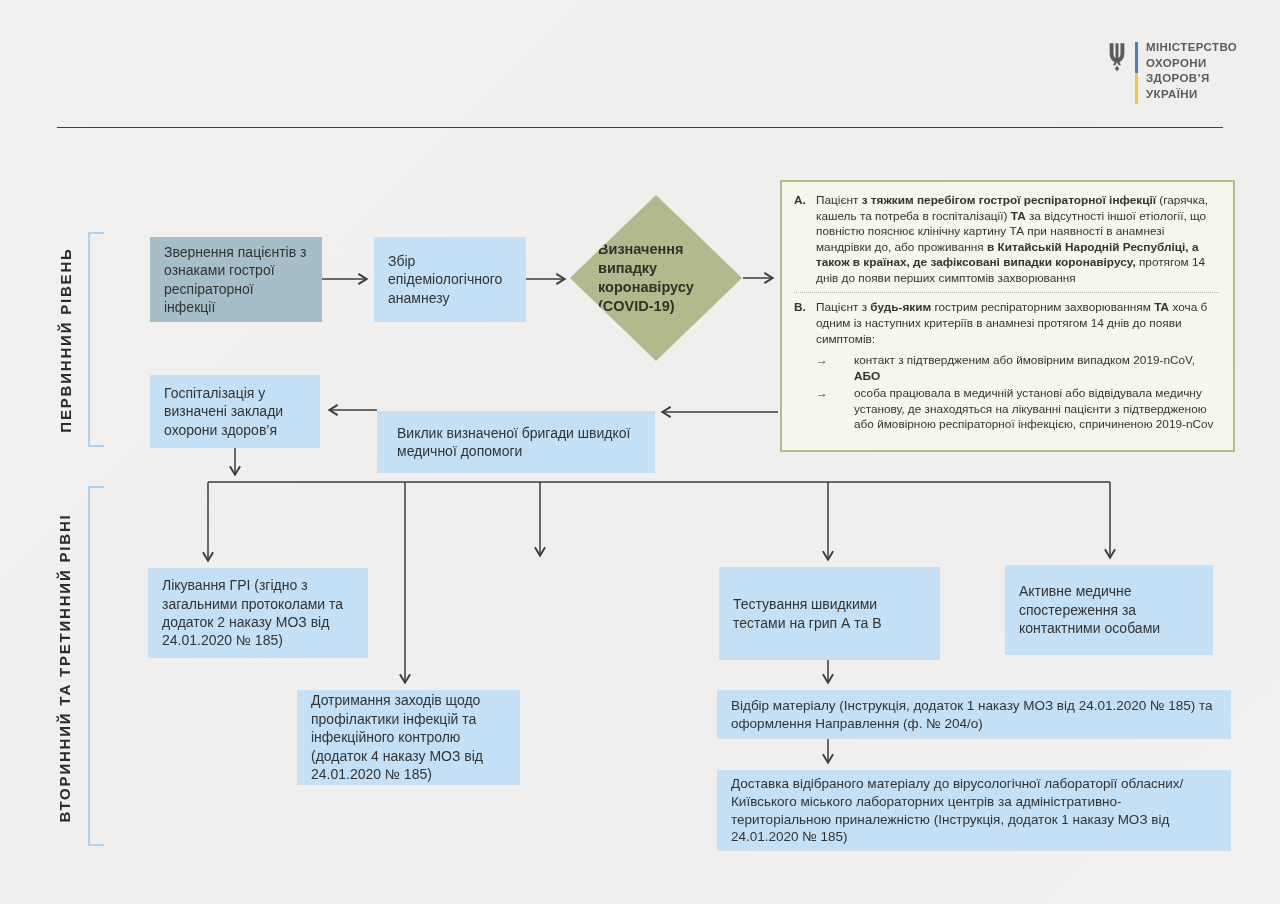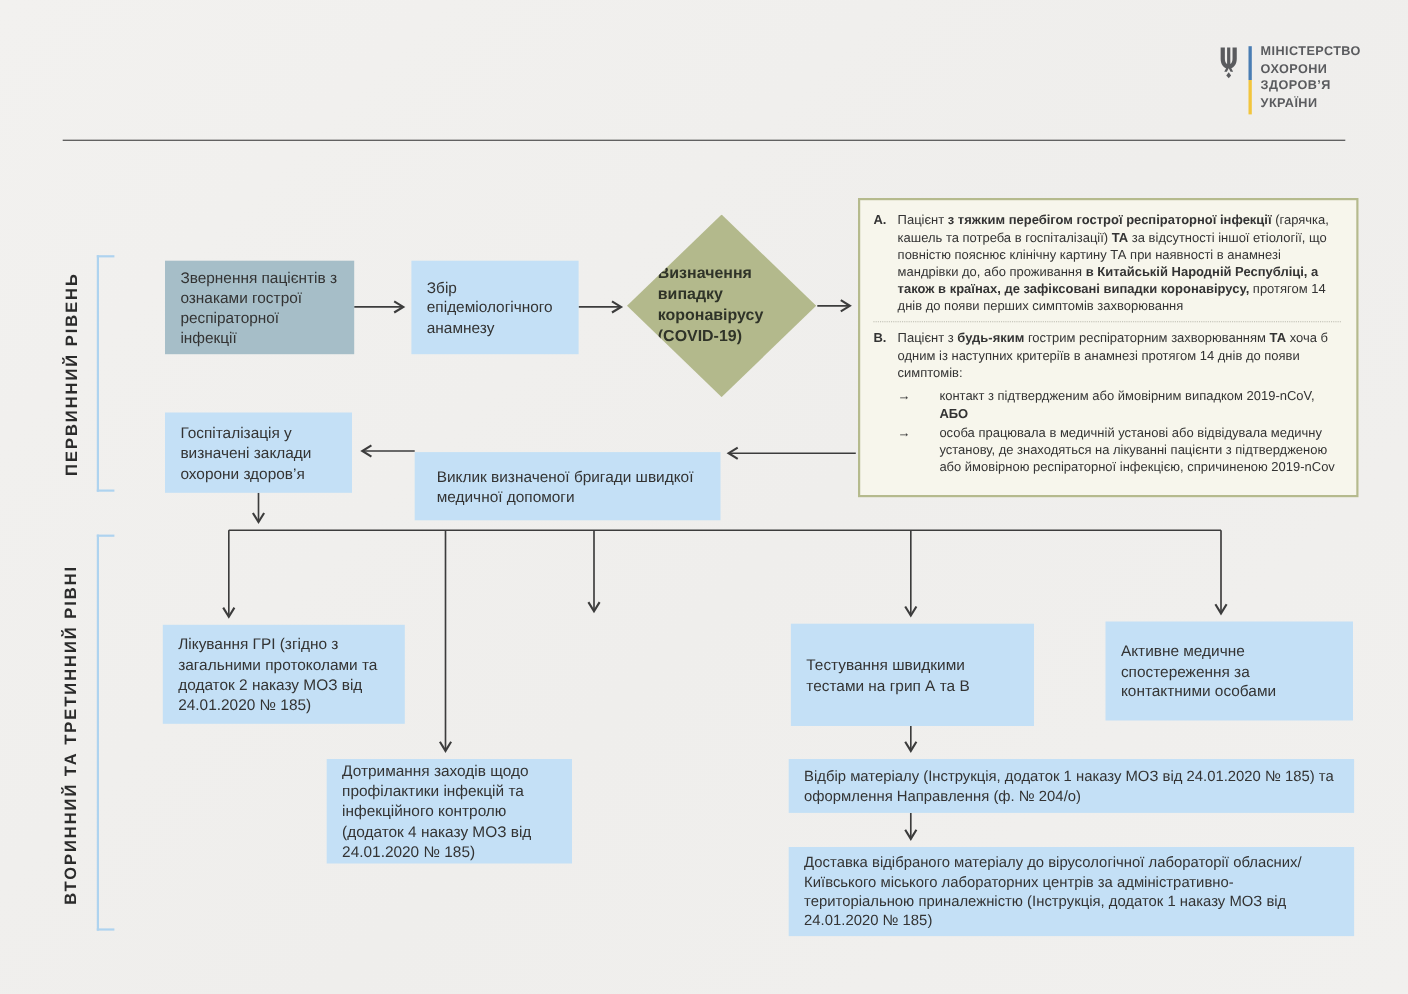--- a/index.html
+++ b/index.html
@@ -175,21 +175,21 @@
 
   <div class="box box-blue" style="left:148px;top:568px;width:220px;height:90px;">
     <span>Лікування ГРІ (згідно з загальними протоколами та додаток 2 наказу МОЗ від 24.01.2020 № 185)</span>
   </div>
 
 
   <div class="box box-blue" style="left:719px;top:567px;width:221px;height:93px;">
     <span>Тестування швидкими тестами на грип А та В</span>
   </div>
 
-  <div class="box box-blue" style="left:1005px;top:565px;width:225px;height:90px;">
+  <div class="box box-blue" style="left:1005px;top:565px;width:208px;height:90px;">
     <span>Активне медичне спостереження за контактними особами</span>
   </div>
 
   <div class="box box-blue" style="left:297px;top:690px;width:223px;height:95px;">
     <span>Дотримання заходів щодо профілактики інфекцій та інфекційного контролю (додаток 4 наказу МОЗ від 24.01.2020 № 185)</span>
   </div>
 
   <div class="box box-blue" style="left:717px;top:690px;width:514px;height:49px;font-size:13.5px;">
     <span>Відбір матеріалу (Інструкція, додаток 1 наказу МОЗ від 24.01.2020 № 185) та оформлення Направлення (ф. № 204/о)</span>
   </div>

